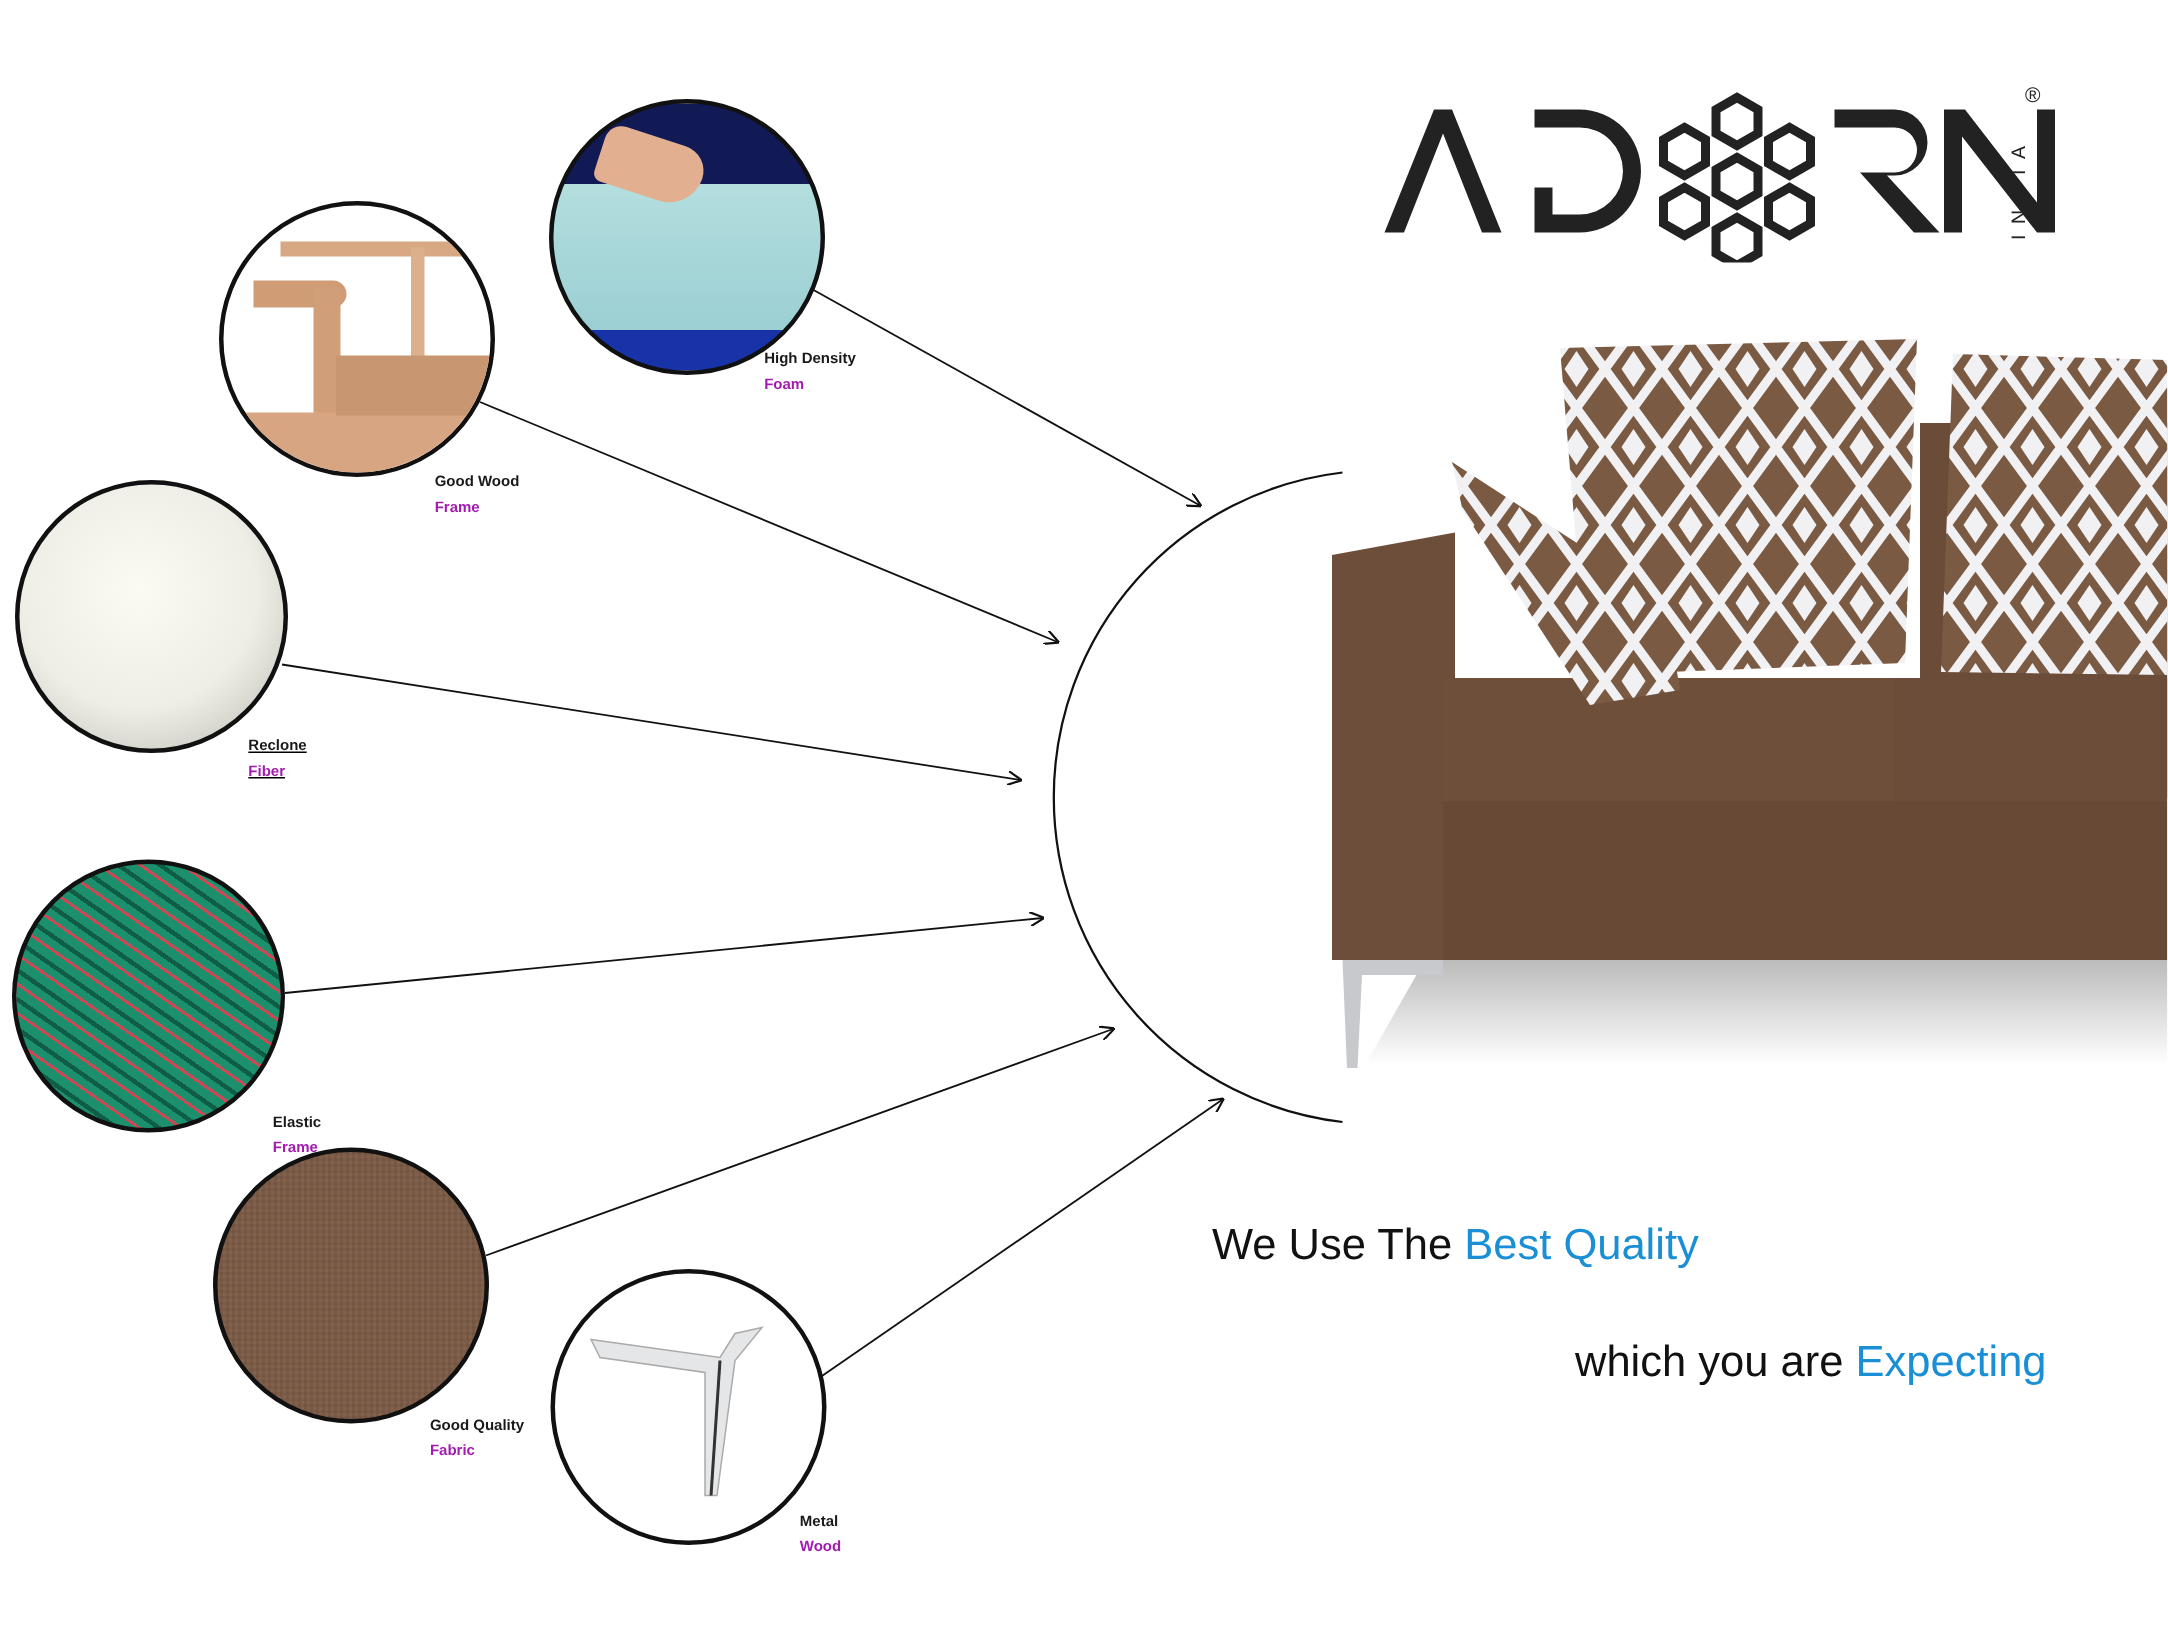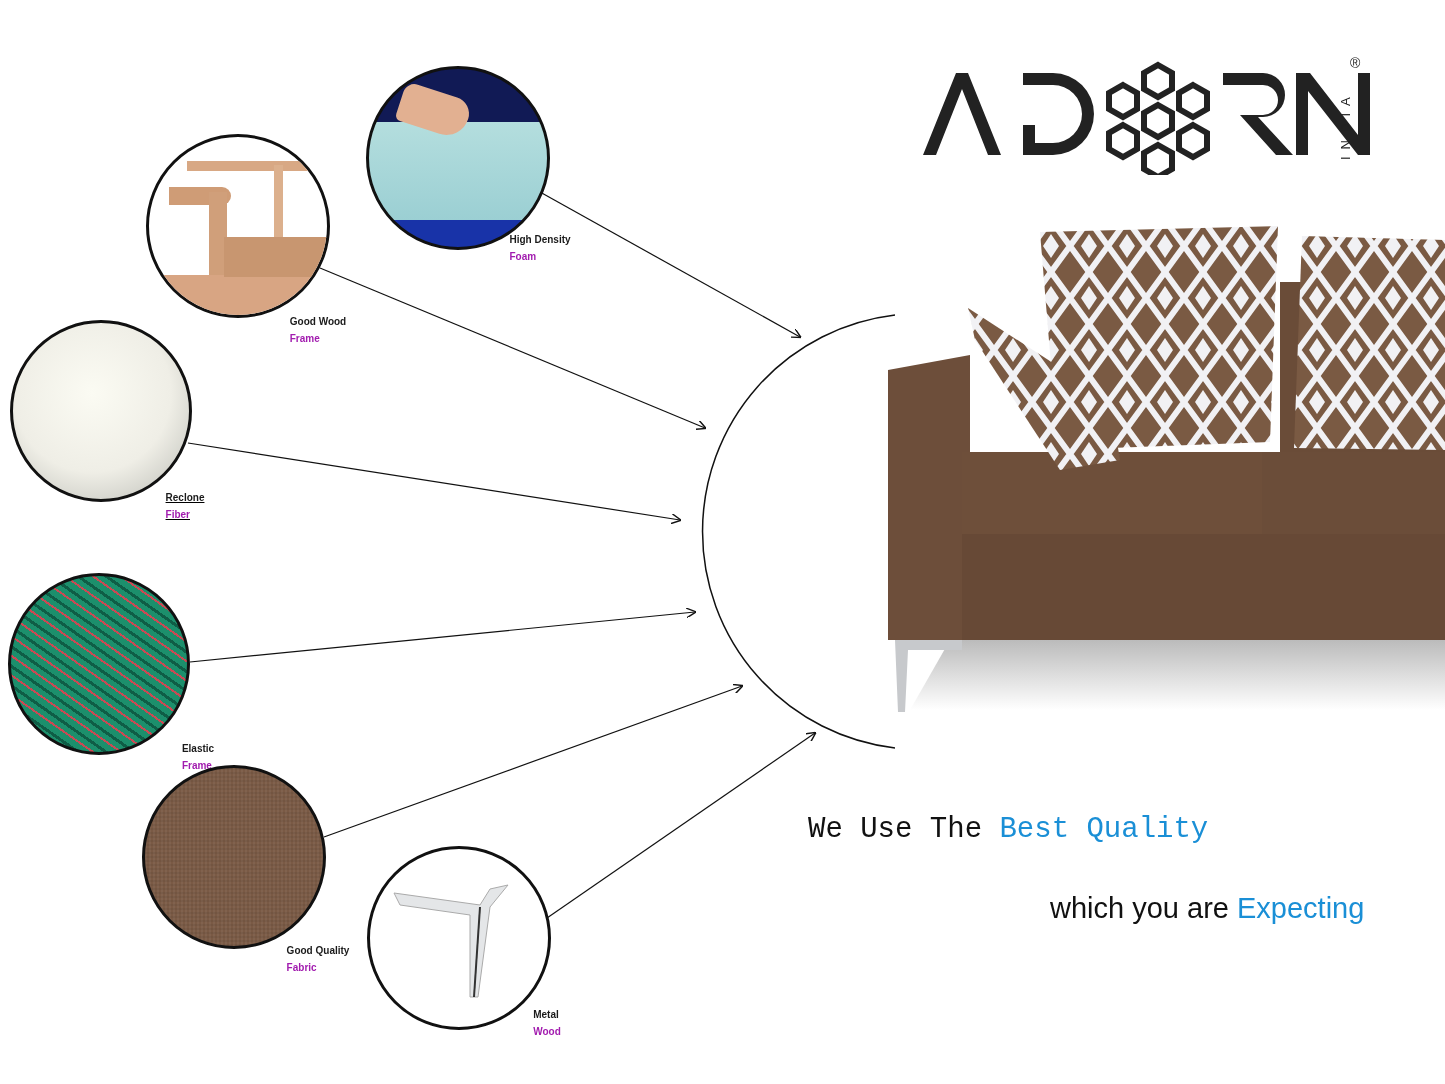--- a/index.html
+++ b/index.html
@@ -141,18 +141,18 @@
   <svg width="184" height="184">
     <polygon points="24,44 110,56 120,40 138,36 120,58 108,148 100,148 100,66 30,56" fill="#e4e6e8" stroke="#aaa" stroke-width="1"></polygon>
     <line x1="110" y1="58" x2="104" y2="148" stroke="#333" stroke-width="2"></line>
   </svg>
 </div>
 <div class="lbl" style="left:547px;top:1006px;">
   <span class="l1">Metal</span>
   <span class="l2">Wood</span>
 </div>
 
-<div class="tag" style="left:808px;top:813px;font-family:Liberation Mono, monospace;">
+<div class="tag" style="left:808px;top:813px;">
   <span>We Use The </span><span class="hl">Best Quality</span>
 </div>
 <div class="tag" style="left:1050px;top:891px;">
   <span>which you are </span><span class="hl">Expecting</span>
 </div>
 
 </body></html>

